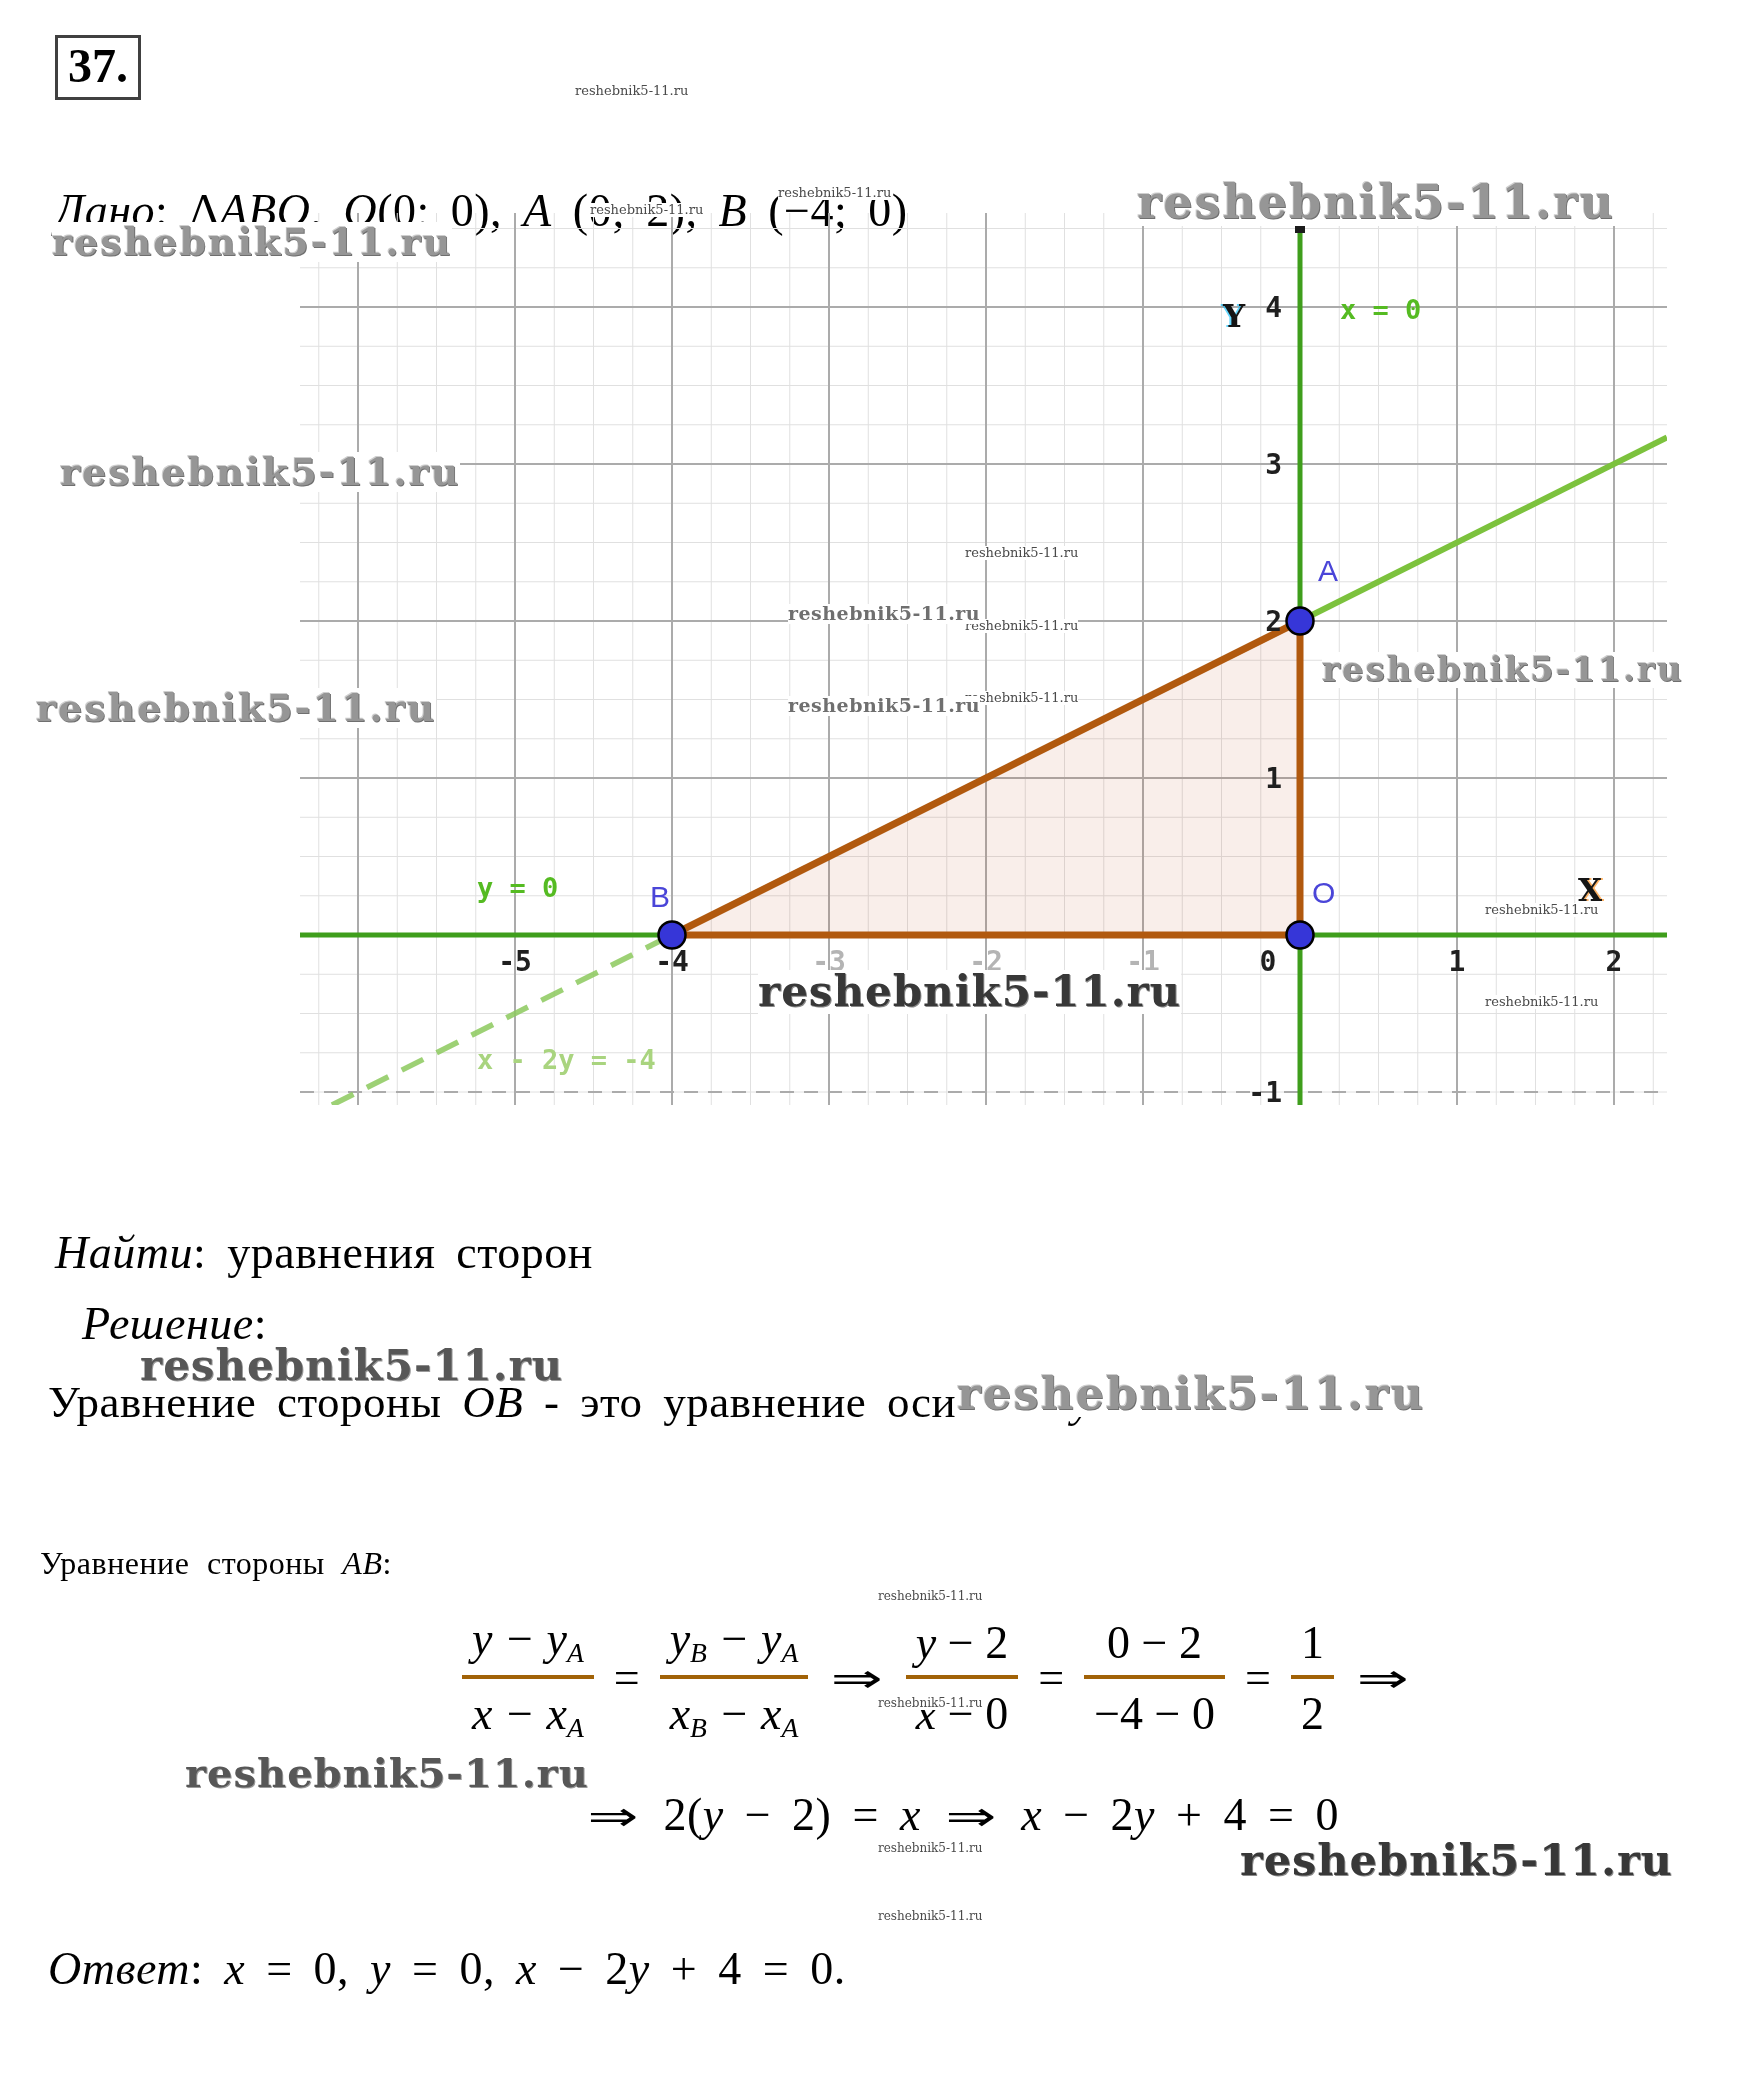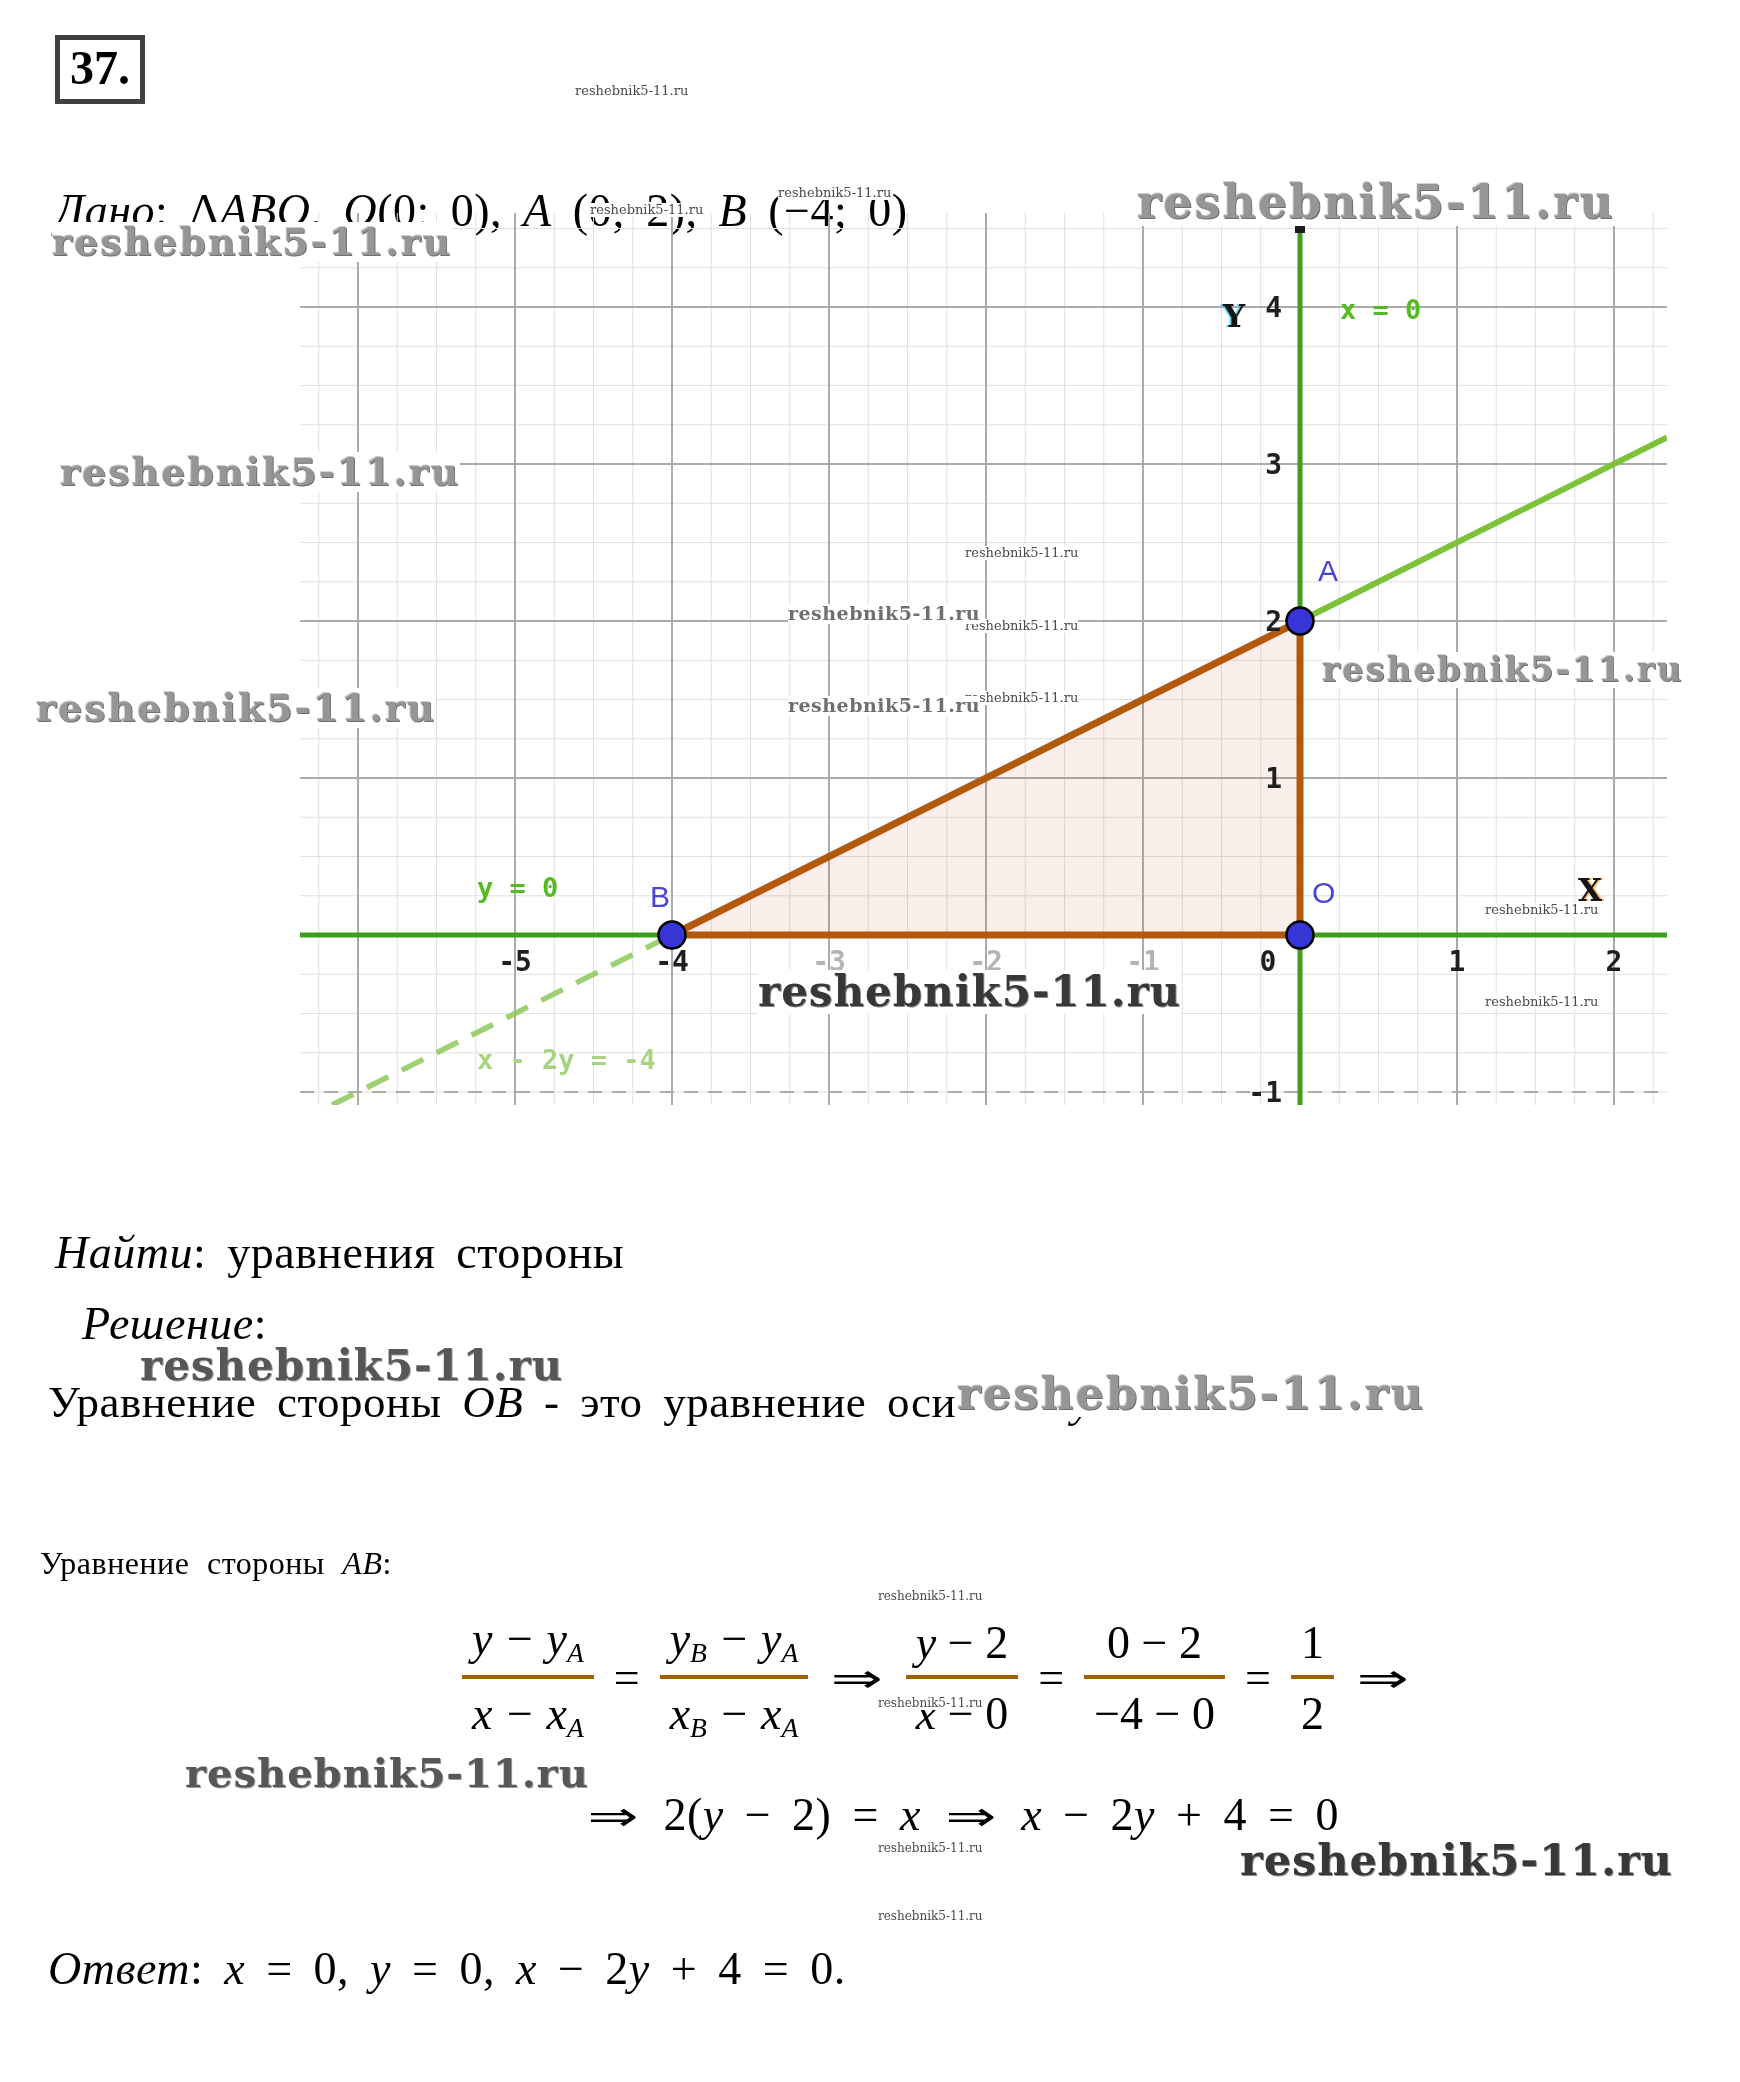--- a/index.html
+++ b/index.html
@@ -1,19 +1,19 @@
 <!DOCTYPE html>
 <html><head>
 <meta charset="utf-8">
 <style>
   html,body{margin:0;padding:0;background:#fff;}
   #page{position:relative;width:1740px;height:2082px;background:#ffffff;overflow:hidden;
         font-family:"Liberation Serif",serif;color:#000;}
   
-  #num-box{position:absolute;left:55px;top:35px;border:5px solid #404040;padding:2px 10px 4px 10px;
+  #num-box{position:absolute;left:55px;top:35px;border:3px solid #404040;padding:2px 10px 4px 10px;
            font-weight:bold;font-size:48px;line-height:1.1;font-family:"Liberation Serif",serif;}
   
   .tline{position:absolute;white-space:nowrap;font-size:47px;line-height:1.1;
          letter-spacing:0.5px;word-spacing:9px;}
   .sg-i{font-style:italic;}
   .sg-r{font-style:normal;}
   .sg-is{font-style:italic;font-size:0.6em;vertical-align:-0.28em;}
   .sg-a{display:inline-block;transform:scaleX(1.5);margin:0 12px;font-family:"DejaVu Sans",sans-serif;font-size:0.88em;}
   
   #deriv{position:absolute;left:452px;top:1612px;display:flex;align-items:center;
@@ -147,21 +147,21 @@
       <text x="932" y="114" fill="rgba(0,190,255,0.6)" font-size="31" text-anchor="middle" font-family="&quot;DejaVu Serif&quot;,serif" font-weight="bold">Y</text>
       <text x="934" y="114" fill="#151515" font-size="31" text-anchor="middle" font-family="&quot;DejaVu Serif&quot;,serif" font-weight="bold">Y</text>
       <text x="1040" y="106" fill="#55bb22" font-size="27" text-anchor="start" font-family="&quot;DejaVu Sans Mono&quot;,monospace" font-weight="bold">x = 0</text>
       <text x="177" y="684" fill="#55bb22" font-size="27" text-anchor="start" font-family="&quot;DejaVu Sans Mono&quot;,monospace" font-weight="bold">y = 0</text>
       <text x="177" y="856" fill="#a9d47f" font-size="27" text-anchor="start" font-family="&quot;DejaVu Sans Mono&quot;,monospace" font-weight="bold">x - 2y = -4</text>
       <text x="1018" y="368" fill="#4a45d8" font-size="30" text-anchor="start" font-family="&quot;Liberation Sans&quot;,sans-serif" font-weight="400">A</text>
       <text x="360" y="694" fill="#4a45d8" font-size="30" text-anchor="middle" font-family="&quot;Liberation Sans&quot;,sans-serif" font-weight="400">B</text>
       <text x="1012" y="690" fill="#4a45d8" font-size="30" text-anchor="start" font-family="&quot;Liberation Sans&quot;,sans-serif" font-weight="400">O</text>
     </svg>
 
-  <div class="tline" style="left:55px;top:1228px;font-size:46px;"><span class="sg-i">Найти</span><span class="sg-r">: уравнения стороны</span></div>
+  <div class="tline" style="left:55px;top:1228px;font-size:46px;"><span class="sg-i">Найти</span><span class="sg-r">: уравнения сторон</span></div>
 
   <div class="tline" style="left:55px;top:1299px;font-size:46px;margin-left:27px;"><span class="sg-i">Решение</span><span class="sg-r">:</span></div>
 
   <div class="tline" style="left:48px;top:1378px;font-size:45px;"><span class="sg-r">Уравнение стороны </span><span class="sg-i">OB</span><span class="sg-r"> - это уравнение оси </span><span class="sg-i">OX</span><span class="sg-r">: </span><span class="sg-i">y</span><span class="sg-r"> = 0</span></div>
 
 
   <div class="tline" style="left:40px;top:1546px;font-size:32px;"><span class="sg-r">Уравнение стороны </span><span class="sg-i">AB</span><span class="sg-r">:</span></div>
 
   <div id="deriv">
     <span class="frac">

